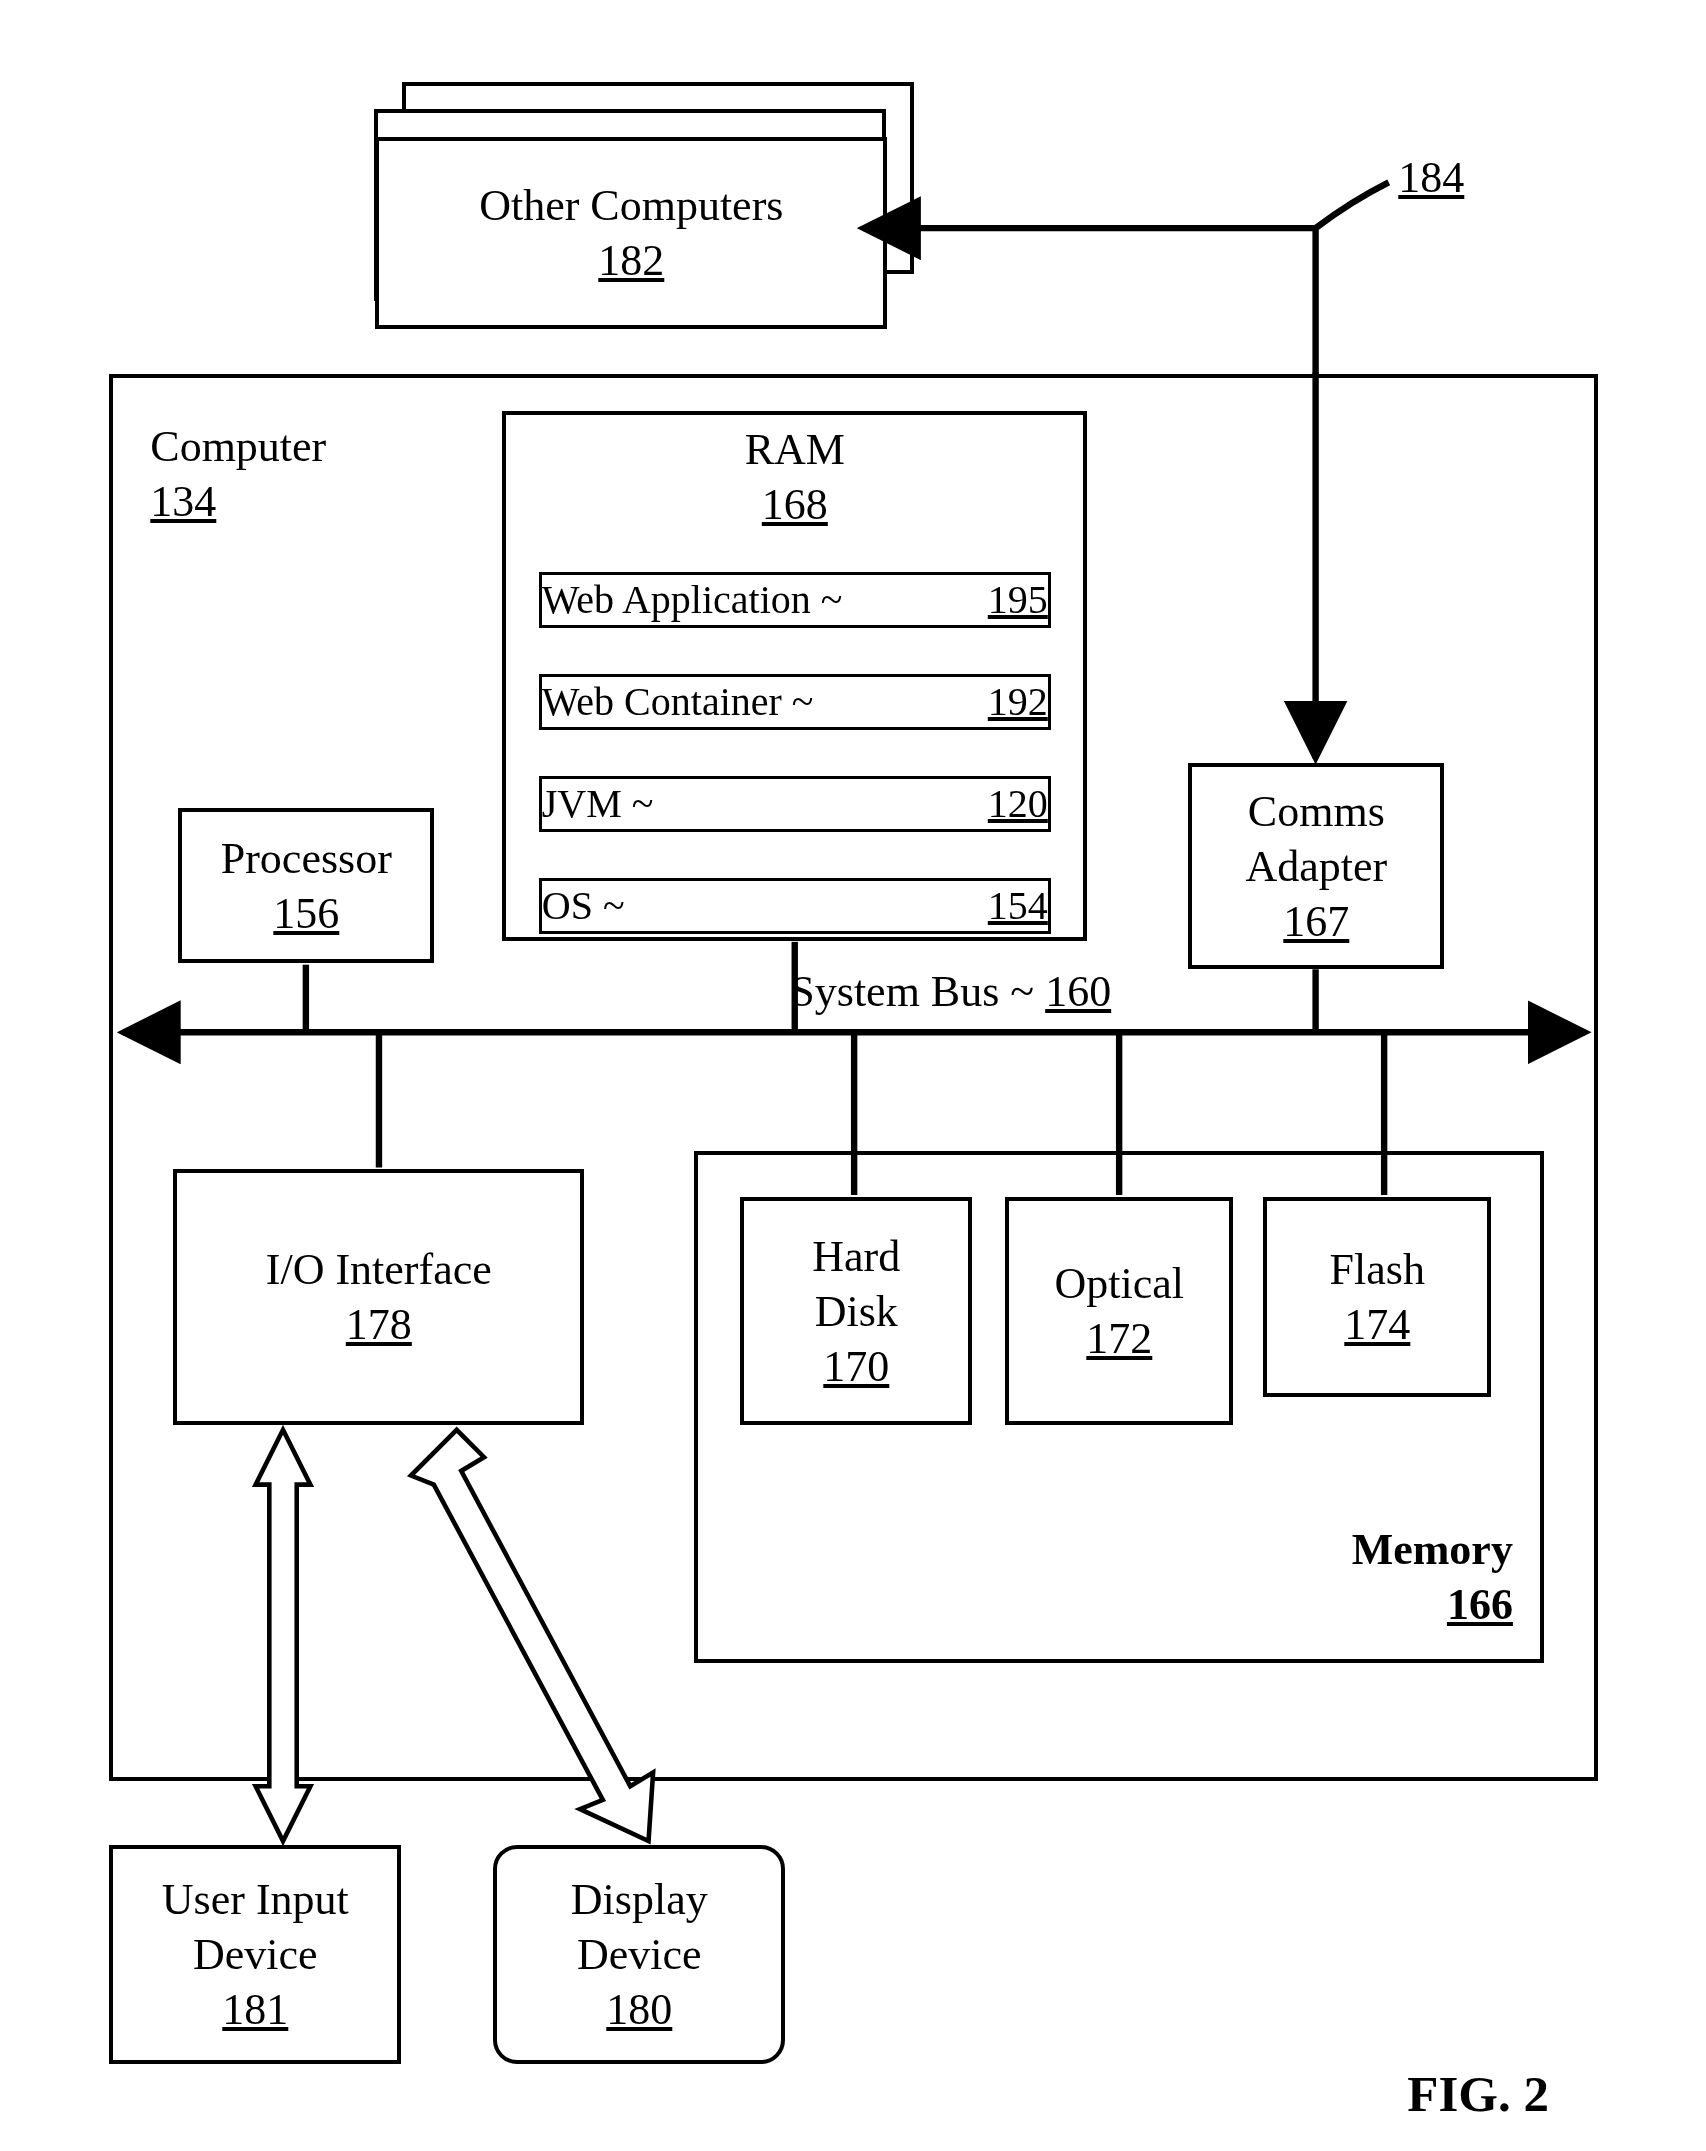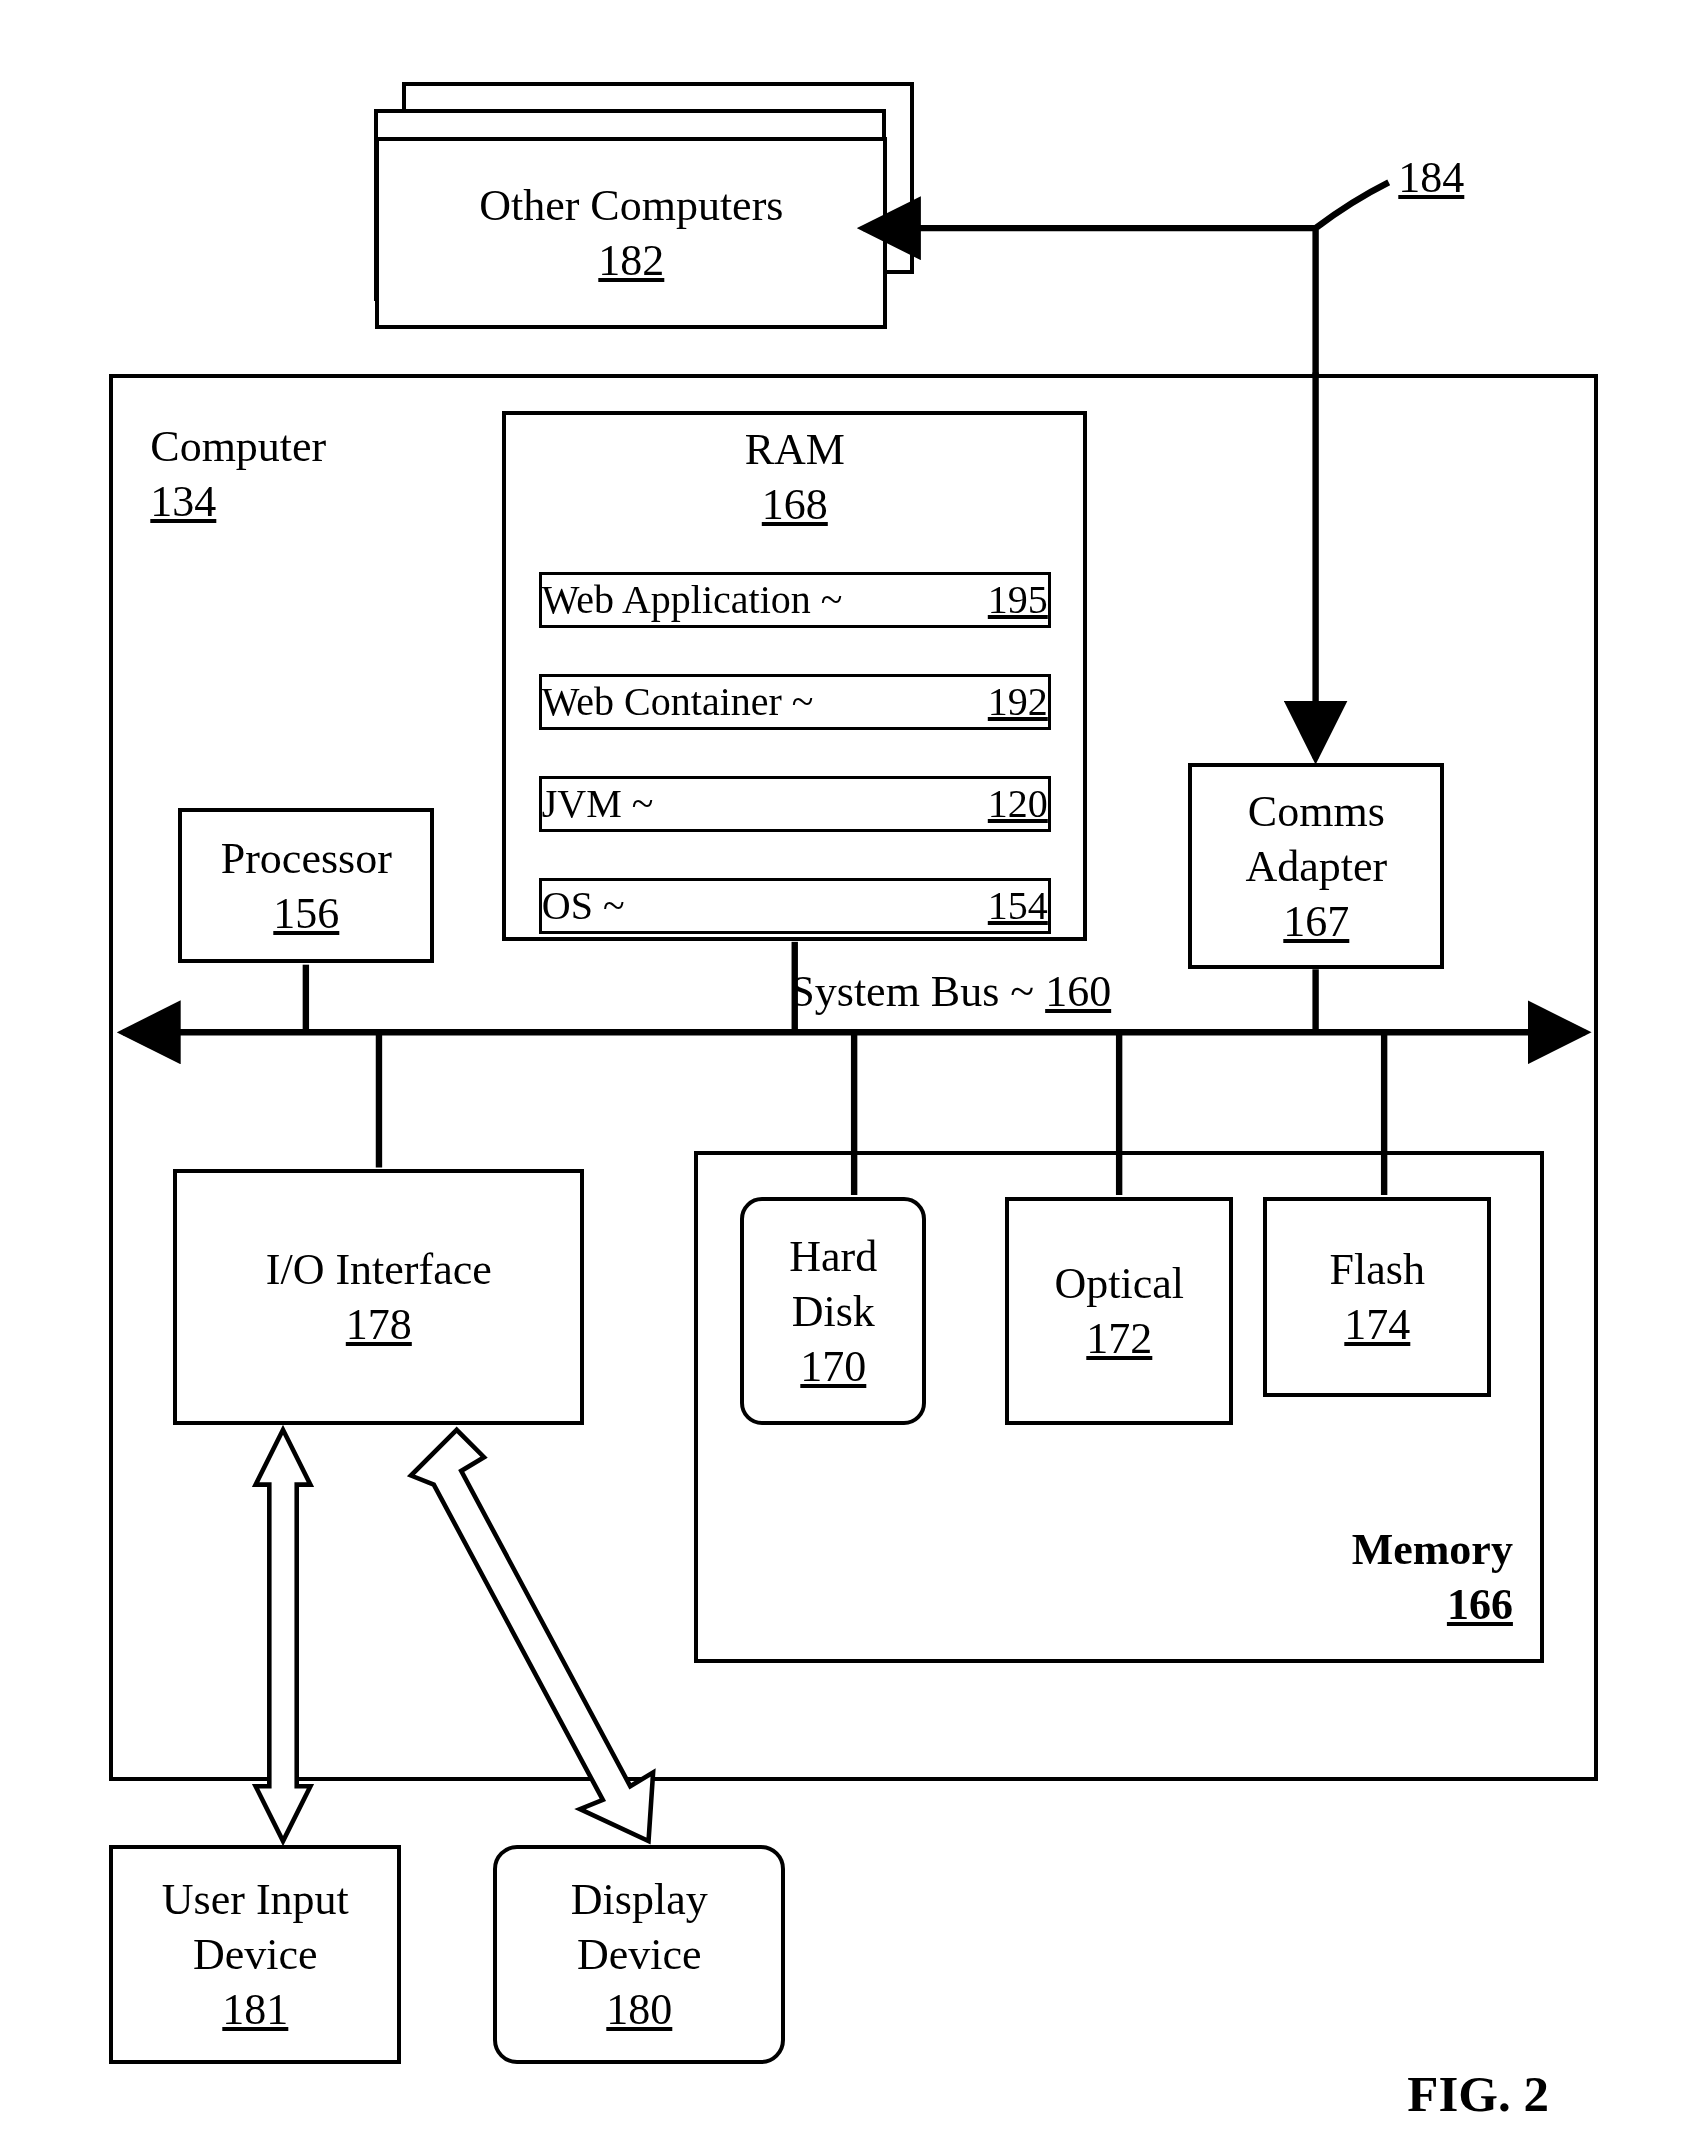--- a/index.html
+++ b/index.html
@@ -127,21 +127,21 @@
     <span class="ref">178</span>
   </div>
 
   <div class="box" style="left:676px; top:1133px; width:850px; height:512px; display:block;">
     <div class="corner-label" style="right:27.4px; bottom:27.4px;font-weight:bold;">
       <span>Memory</span><br>
       <span class="ref">166</span>
     </div>
   </div>
 
-  <div class="box" style="left:722px; top:1179px; width:186px; height:228px; white-space:pre-line;border-radius:22px;">
+  <div class="box" style="left:722px; top:1179px; width:232px; height:228px; white-space:pre-line;">
     <span>Hard
 Disk</span>
     <span class="ref">170</span>
   </div>
 
   <div class="box" style="left:987px; top:1179px; width:228px; height:228px;">
     <span>Optical</span>
     <span class="ref">172</span>
   </div>
 

